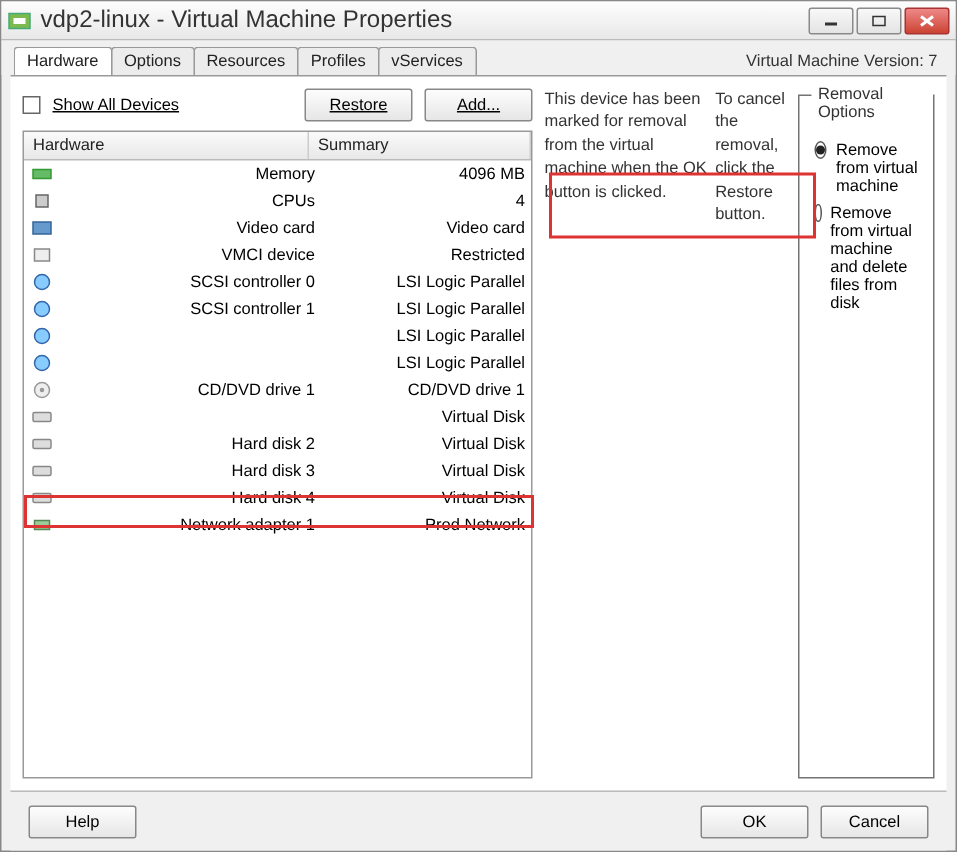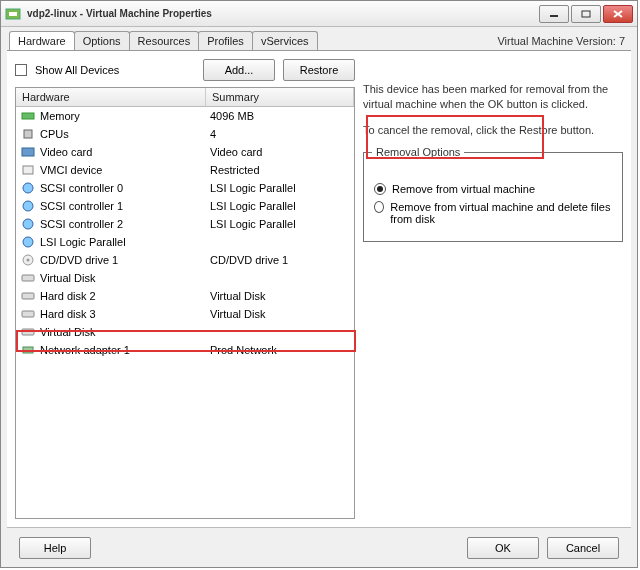--- a/index.html
+++ b/index.html
@@ -1,46 +1,46 @@
 <!DOCTYPE html>
 <html><head>
 <meta charset="utf-8">
 <style>
 * { box-sizing: border-box; margin: 0; padding: 0; font-family: Tahoma, "Segoe UI", sans-serif; font-size: 11px; }
 body { background: #fff; width: 640px; height: 570px; overflow: hidden; }
 .window { width: 638px; height: 568px; border: 1px solid #888; background: #f0f0f0; display: flex; flex-direction: column; }
 .titlebar { height: 26px; background: linear-gradient(#fdfdfd,#e8e8e8); display: flex; align-items: center; padding: 0 4px; border-bottom: 1px solid #bbb; }
 .titlebar .app-icon { width: 16px; height: 16px; margin-right: 6px; display: inline-block; }
-.titlebar .title { flex: 1; color: #333; font-size: 10px; font-weight: bold; }
+.titlebar .title { flex: 1; color: #333; font-size: 16px; }
 .winbtns { display: flex; gap: 2px; }
 .winbtn { width: 30px; height: 18px; border: 1px solid #8a8a8a; border-radius: 2px; display: flex; align-items: center; justify-content: center; background: linear-gradient(#f8f8f8,#e4e4e4); }
 .winbtn.close { background: linear-gradient(#e88,#c43); border-color: #a33; }
 .winbtn svg { display:block; }
 
 .tabs-row { display: flex; align-items: center; padding: 4px 8px 0 8px; background: #f0f0f0; }
 .tabs { display: flex; }
 .tab { padding: 3px 8px; border: 1px solid #999; border-bottom: none; margin-right: -1px; background: #ececec; color: #222; border-radius: 3px 3px 0 0; cursor: pointer; }
 .tab.active { background: #fff; position: relative; z-index: 2; }
 .version-label { margin-left: auto; color: #333; padding-right: 4px; }
 
 .content { flex: 1; background: #fff; border-top: 1px solid #999; margin: 0 6px; padding: 8px; display: flex; gap: 8px; }
 .left-panel { width: 340px; display: flex; flex-direction: column; }
-.right-panel { flex: 1; display: flex; flex-direction: column; margin-top: 23px; }
-
-.devices-row { display: flex; align-items: center; margin-bottom: 6px; gap: 8px; }
+.right-panel { flex: 1; display: flex; flex-direction: row; }
+
+.devices-row { display: flex; align-items: center; margin-bottom: 6px; gap: 8px; text-decoration: underline; }
 .chk { width: 12px; height: 12px; border: 1px solid #666; background: #fff; display: inline-block; }
 .btn { min-width: 72px; height: 22px; border: 1px solid #888; background: linear-gradient(#fdfdfd,#e6e6e6); border-radius: 2px; cursor: pointer; padding: 0 10px; }
 
 .hw-list { flex: 1; border: 1px solid #999; background: #fff; display: flex; flex-direction: column; overflow: hidden; }
 .hw-header { display: flex; background: linear-gradient(#fafafa,#e8e8e8); border-bottom: 1px solid #bbb; }
 .hw-header div { padding: 3px 6px; font-weight: normal; color: #222; border-right: 1px solid #ccc; }
 .col-hw { width: 190px; }
 .col-sum { flex: 1; }
 .hw-body { flex: 1; overflow-y: auto; }
-.hw-row { display: flex; height: 18px; align-items: center; padding: 0 4px; cursor: pointer; }
+.hw-row { display: flex; height: 18px; align-items: center; padding: 0 4px; cursor: pointer; text-align: right; }
 .hw-row .hw-icon { width: 16px; height: 14px; margin-right: 4px; display: flex; align-items:center; justify-content:center; }
 .hw-row .hw-name { width: 170px; white-space: nowrap; overflow: hidden; }
 .hw-row .hw-sum { flex: 1; white-space: nowrap; }
 .hw-row.selected { background: #d6e8f8; }
 .hw-row.removing .hw-name, .hw-row.removing .hw-sum { text-decoration: line-through; color: #555; }
 
 .highlight-box { position: absolute; border: 2px solid #d33; pointer-events: none; }
 .hl1 { left: 16px; top: 330px; width: 340px; height: 22px; }
 .hl2 { left: 366px; top: 115px; width: 178px; height: 44px; }
 
@@ -96,22 +96,22 @@
       </div>
     <span class="version-label">Virtual Machine Version: 7</span>
   </div>
 
   <div class="content">
     <div class="left-panel">
       <div class="devices-row">
         <span class="chk"></span>
         <span>Show All Devices</span>
         <span style="flex:1"></span>
+        <button class="btn">Restore</button>
         <button class="btn">Add...</button>
-        <button class="btn">Restore</button>
       </div>
       <div class="hw-list">
         <div class="hw-header">
           <div class="col-hw">Hardware</div>
           <div class="col-sum">Summary</div>
         </div>
         <div class="hw-body" id="hw-body">
             <div class="hw-row">
               <span class="hw-icon">
                 <svg width="14" height="12">
@@ -165,21 +165,20 @@
               </span>
               <span class="hw-name">SCSI controller 1</span>
               <span class="hw-sum">LSI Logic Parallel</span>
             </div>
             <div class="hw-row">
               <span class="hw-icon">
                 <svg width="14" height="12">
                   <circle cx="7" cy="6" r="5" fill="#8cf" stroke="#36a"></circle>
                 </svg>
               </span>
-              <span class="hw-name">SCSI controller 2</span>
               <span class="hw-sum">LSI Logic Parallel</span>
             </div>
             <div class="hw-row">
               <span class="hw-icon">
                 <svg width="14" height="12">
                   <circle cx="7" cy="6" r="5" fill="#8cf" stroke="#36a"></circle>
                 </svg>
               </span>
               <span class="hw-sum">LSI Logic Parallel</span>
             </div>
@@ -218,20 +217,21 @@
               </span>
               <span class="hw-name">Hard disk 3</span>
               <span class="hw-sum">Virtual Disk</span>
             </div>
             <div class="hw-row">
               <span class="hw-icon">
                 <svg width="14" height="12">
                   <rect x="1" y="3" width="12" height="6" rx="1" fill="#ddd" stroke="#888"></rect>
                 </svg>
               </span>
+              <span class="hw-name">Hard disk 4</span>
               <span class="hw-sum">Virtual Disk</span>
             </div>
             <div class="hw-row">
               <span class="hw-icon">
                 <svg width="14" height="12">
                   <rect x="2" y="3" width="10" height="6" fill="#9c9" stroke="#585"></rect>
                 </svg>
               </span>
               <span class="hw-name">Network adapter 1</span>
               <span class="hw-sum">Prod Network</span>

